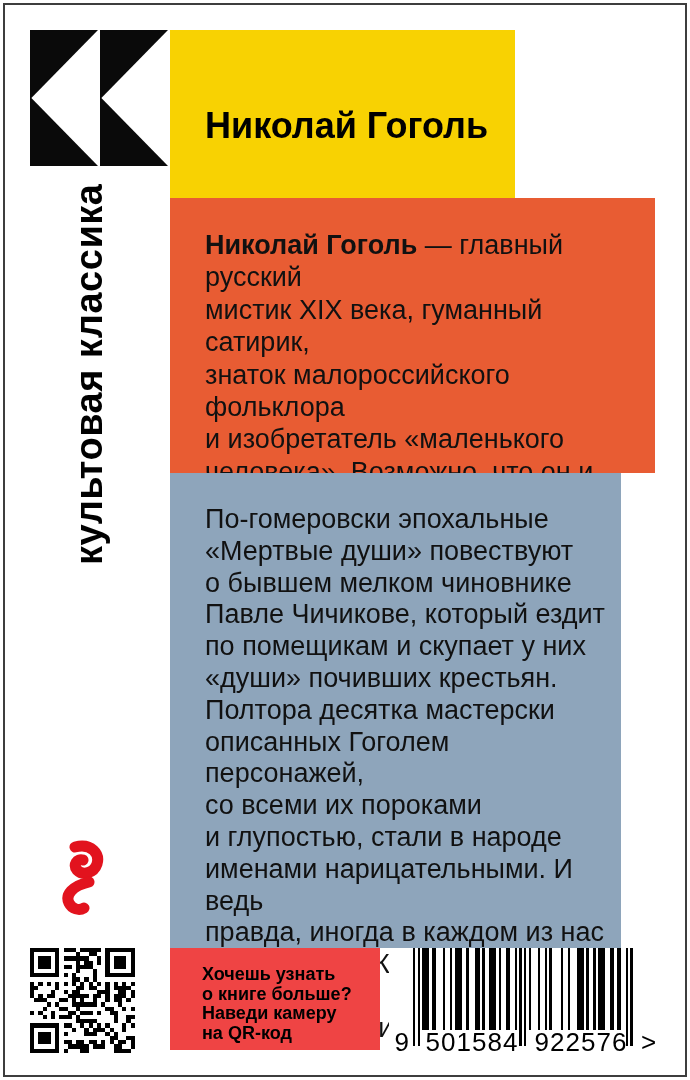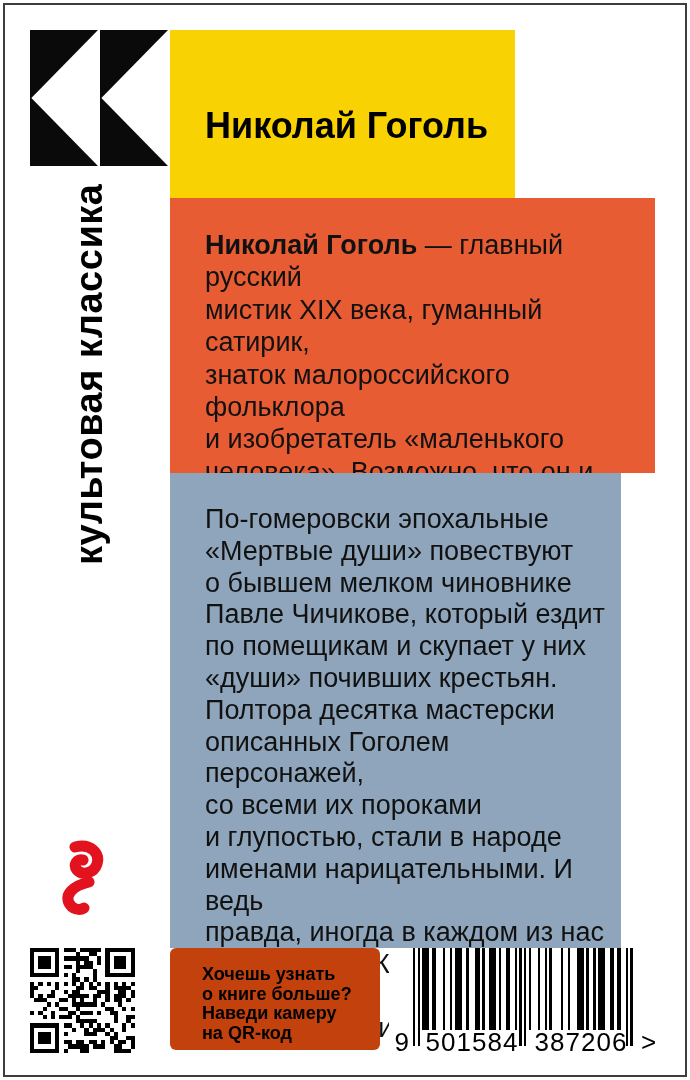--- a/index.html
+++ b/index.html
@@ -733,21 +733,21 @@
       <i></i>
       <i></i>
       <i></i>
       <i class="on"></i>
       <i class="on"></i>
       <i class="on"></i>
       <i class="on"></i>
       <i></i>
     </div>
 
-  <div class="block qrprompt-box" style="background: #c2410c; border-radius: 6px;">
+  <div class="block qrprompt-box" style="background: #ef4444;">
     <div class="t">Хочешь узнать
 о книге больше?
 Наведи камеру
 на QR-код</div>
   </div>
 
   <div class="barcode">
     <div class="bc-bars">
         <i class="bcm on tall"></i>
         <i class="bcm tall"></i>
@@ -840,16 +840,16 @@
         <i class="bcm on"></i>
         <i class="bcm on"></i>
         <i class="bcm"></i>
         <i class="bcm"></i>
         <i class="bcm on tall"></i>
         <i class="bcm tall"></i>
         <i class="bcm on tall"></i>
       </div>
     <div class="bc-digit bc-d1">9</div>
     <div class="bc-digit bc-g1">501584</div>
-    <div class="bc-digit bc-g2">387206</div>
+    <div class="bc-digit bc-g2">922576</div>
     <div class="bc-digit bc-gt">&gt;</div>
   </div>
 </div>
 
 </body></html>

